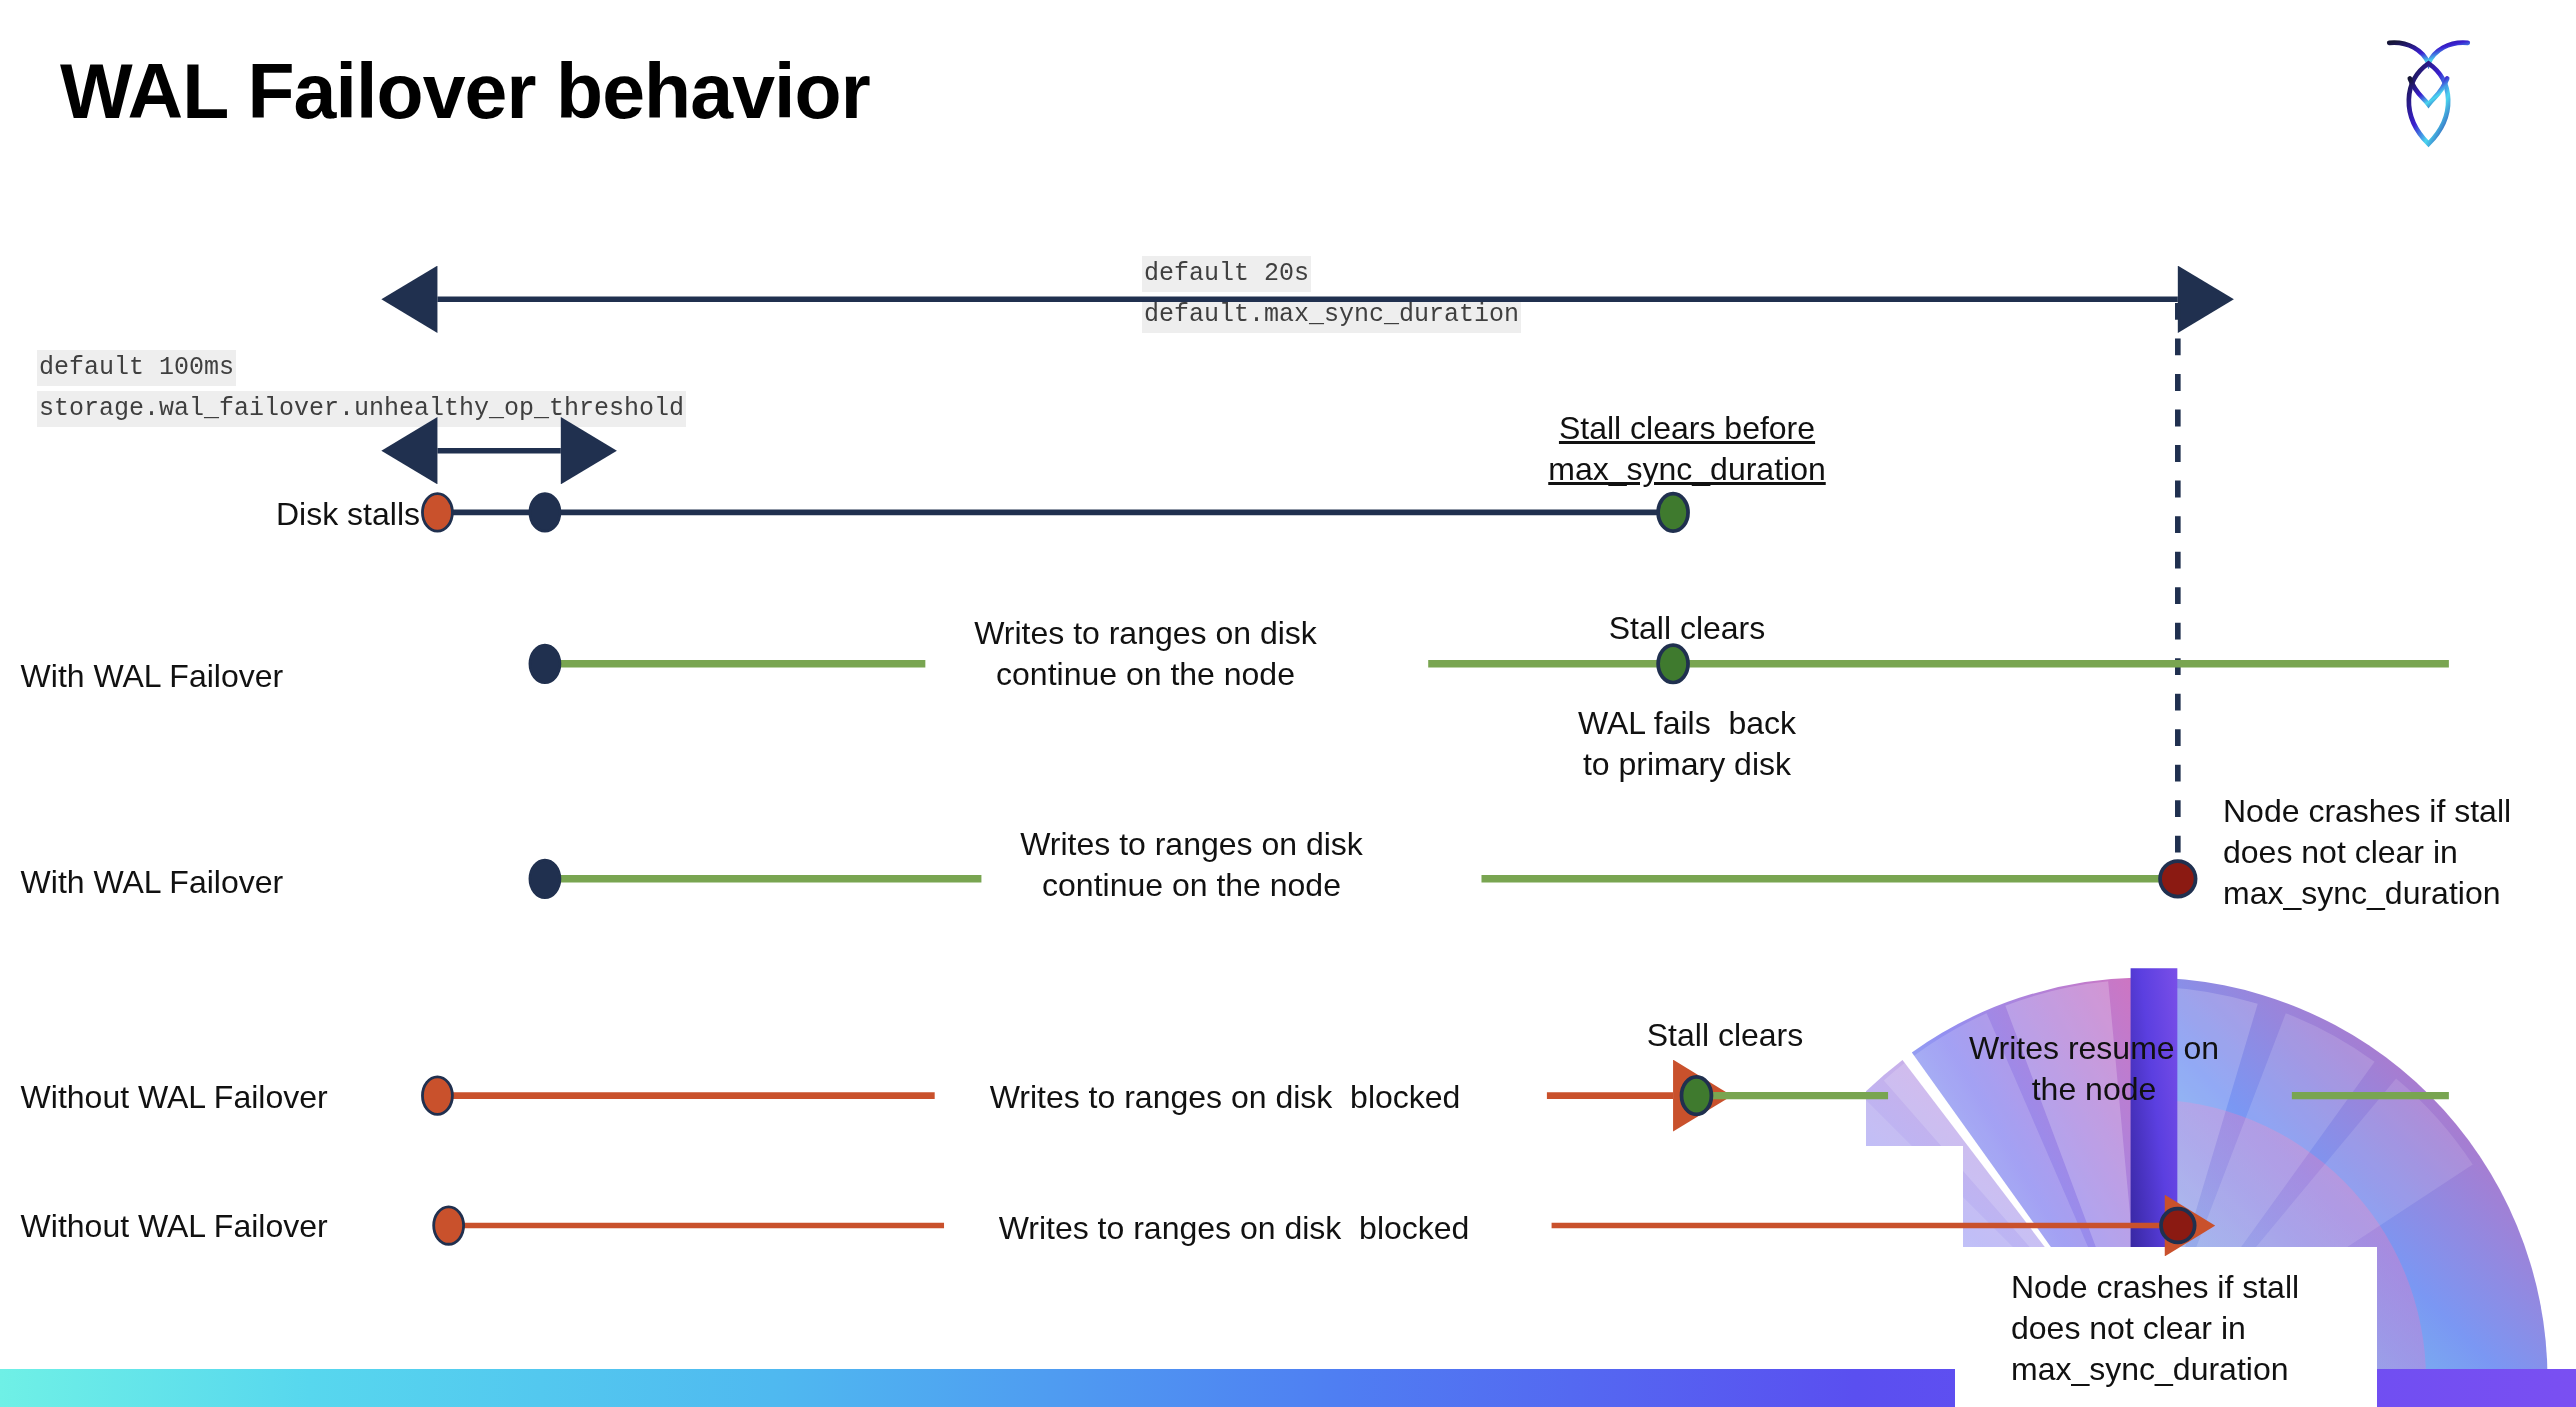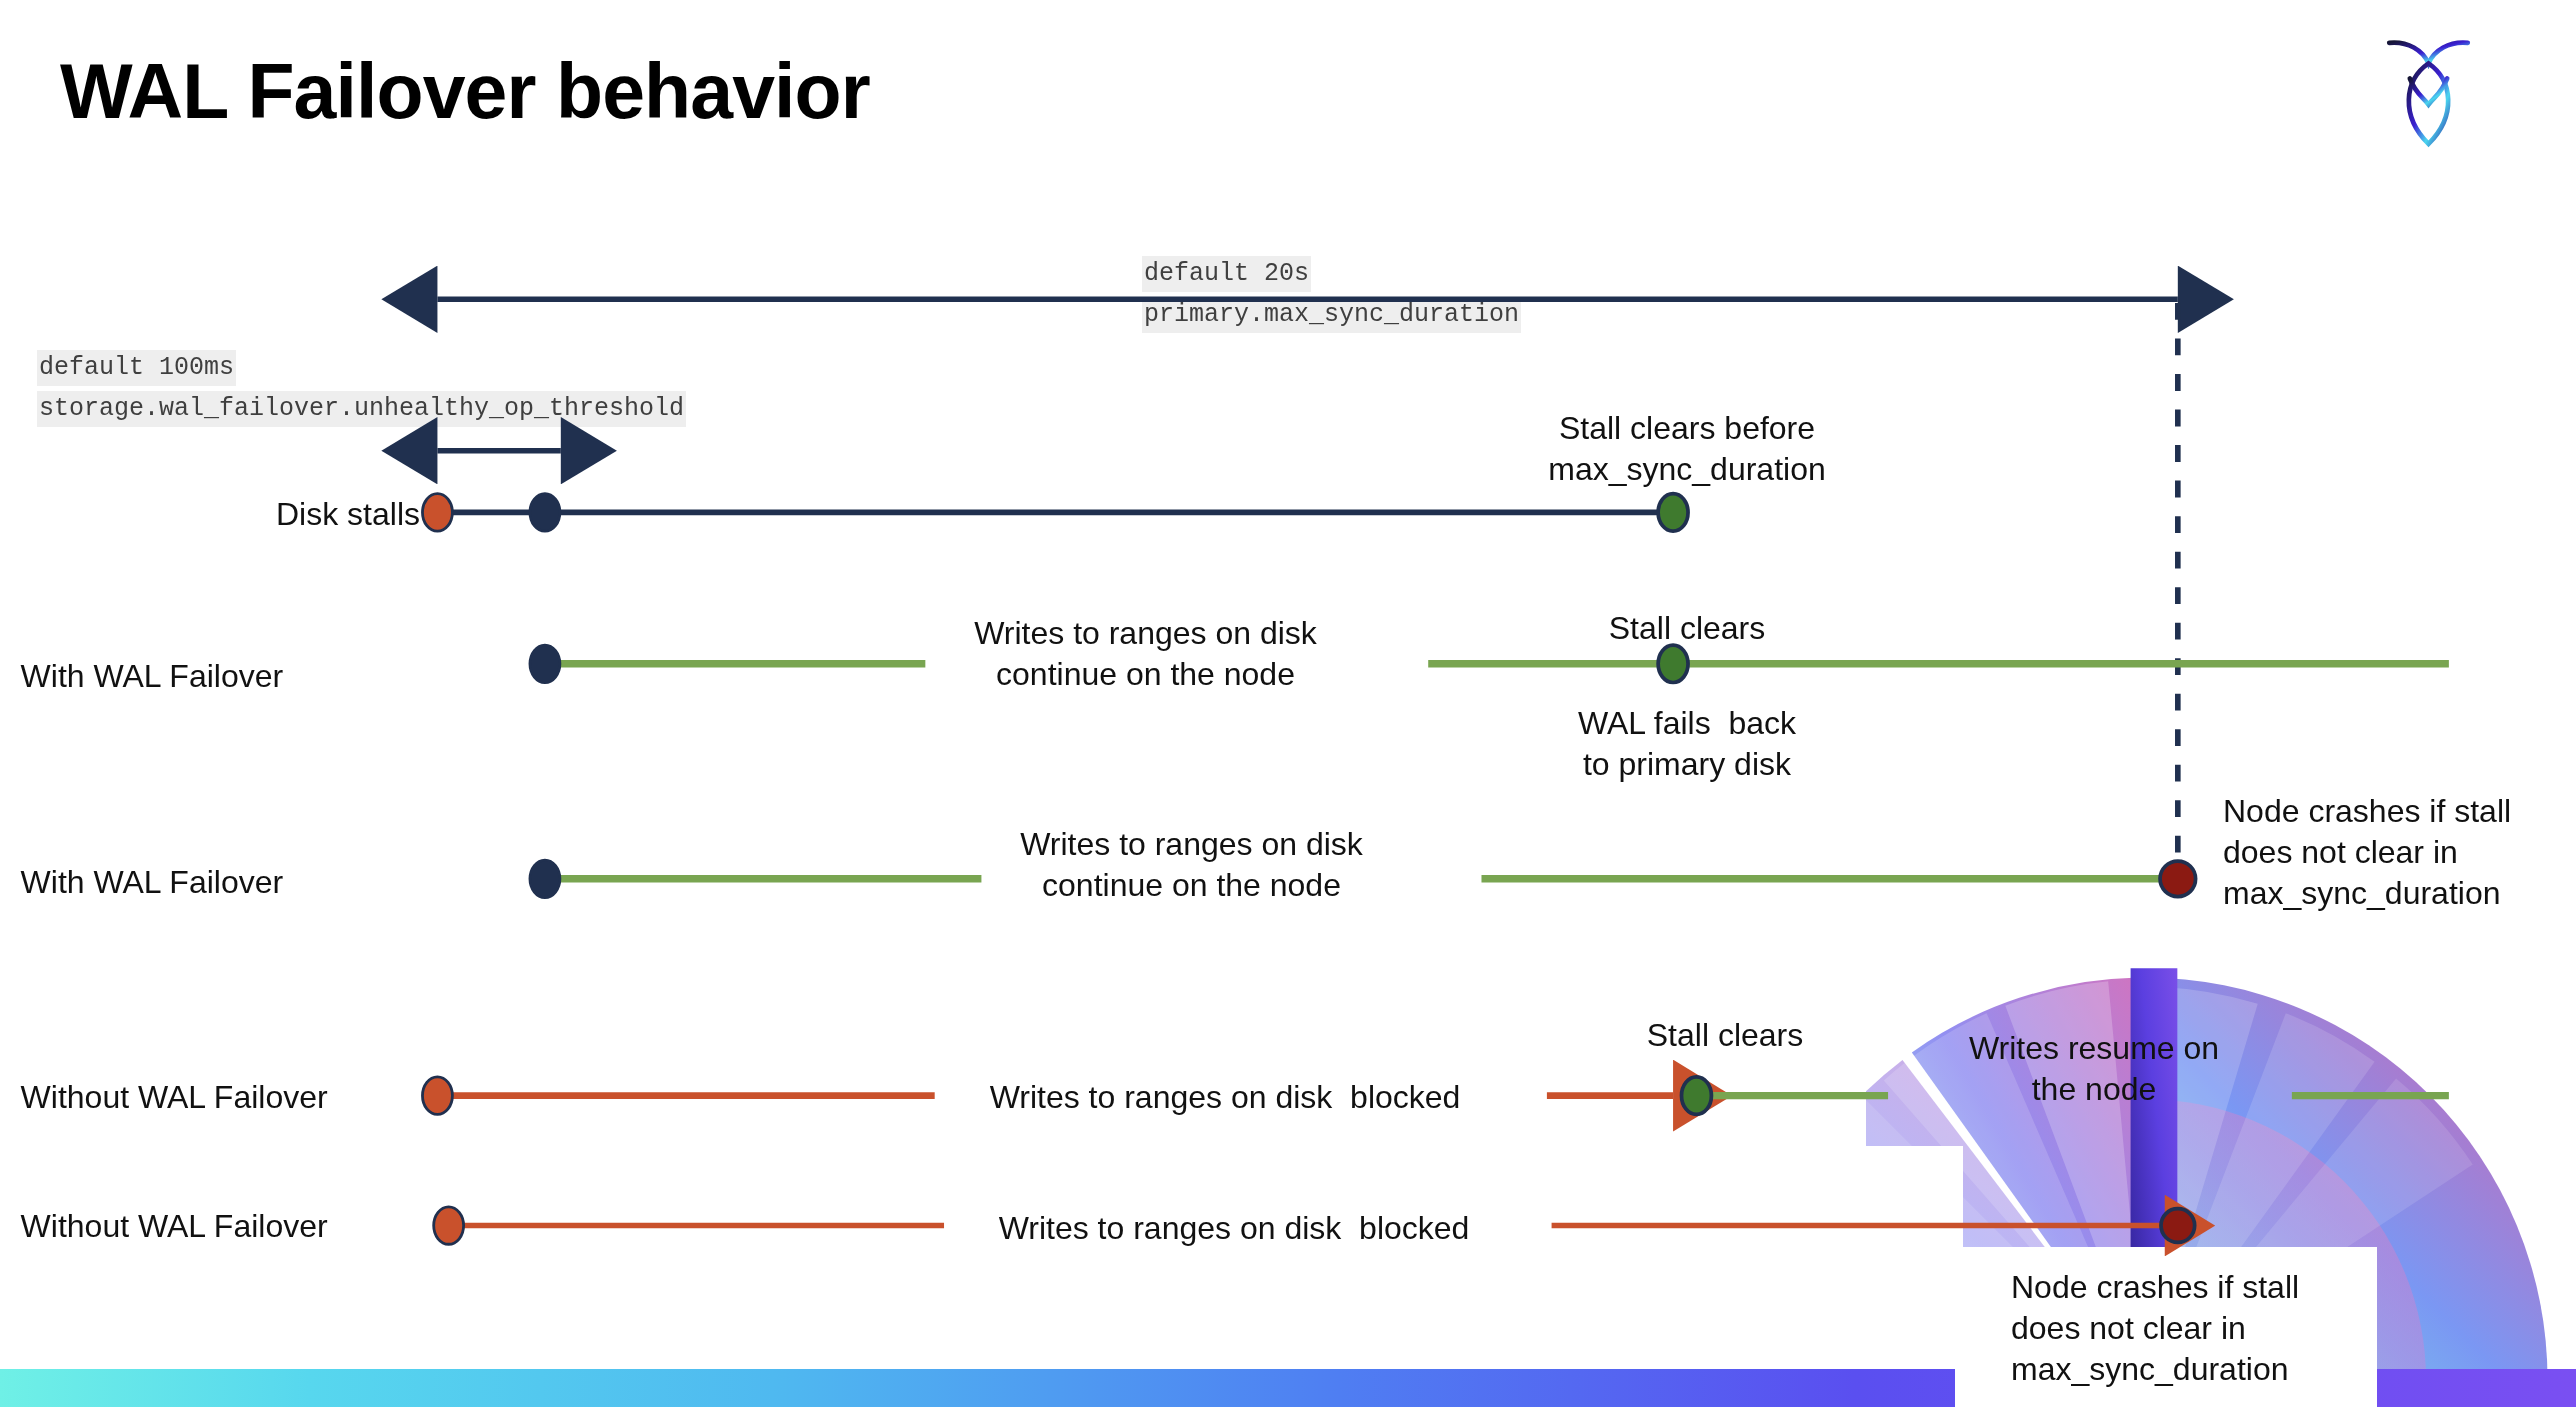--- a/index.html
+++ b/index.html
@@ -122,32 +122,32 @@
       <g fill="none" stroke="url(#lg)" stroke-width="5" stroke-linecap="round">
         <path d="M14,18 C34,16 50,26 56,40 C62,26 78,16 98,18"></path>
         <path d="M56,40 C30,58 26,96 56,126 C86,96 82,58 56,40 Z"></path>
         <path d="M36,56 C42,72 50,76 56,84 C62,76 70,72 76,56"></path>
         <path d="M56,84 L56,126"></path>
       </g>
     </svg>
   </div>
 
   <div class="code" style="left:1142px;top:256px;">default 20s</div>
-  <div class="code" style="left:1142px;top:297px;">primary.max_sync_duration</div>
+  <div class="code" style="left:1142px;top:297px;">default.max_sync_duration</div>
 
   <div class="code" style="left:37px;top:350px;">default 100ms</div>
   <div class="code" style="left:37px;top:391px;">storage.wal_failover.unhealthy_op_threshold</div>
 
   <div class="lbl" style="left:224px;top:494px;width:196px;text-align:right;">Disk stalls</div>
   <div class="lbl" style="left:20.6px;top:656px;width:402px;text-align:left;">With WAL Failover</div>
   <div class="lbl" style="left:20.6px;top:862px;width:402px;text-align:left;">With WAL Failover</div>
   <div class="lbl" style="left:20.6px;top:1077px;width:439px;text-align:left;">Without WAL Failover</div>
   <div class="lbl" style="left:20.6px;top:1206px;width:439px;text-align:left;">Without WAL Failover</div>
 
-  <div class="lbl c" style="left:1514px;top:408px;width:346px;">Stall clears before
+  <div class="lbl c" style="left:1514px;top:408px;width:346px;text-decoration:underline;">Stall clears before
 max_sync_duration</div>
 
   <div class="lbl c" style="left:935px;top:613px;width:421px;">Writes to ranges on disk
 continue on the node</div>
   <div class="lbl c" style="left:1514px;top:608px;width:346px;">Stall clears</div>
   <div class="lbl c" style="left:1514px;top:703px;width:346px;">WAL fails  back
 to primary disk</div>
 
   <div class="lbl c" style="left:981px;top:824px;width:421px;">Writes to ranges on disk
 continue on the node</div>

